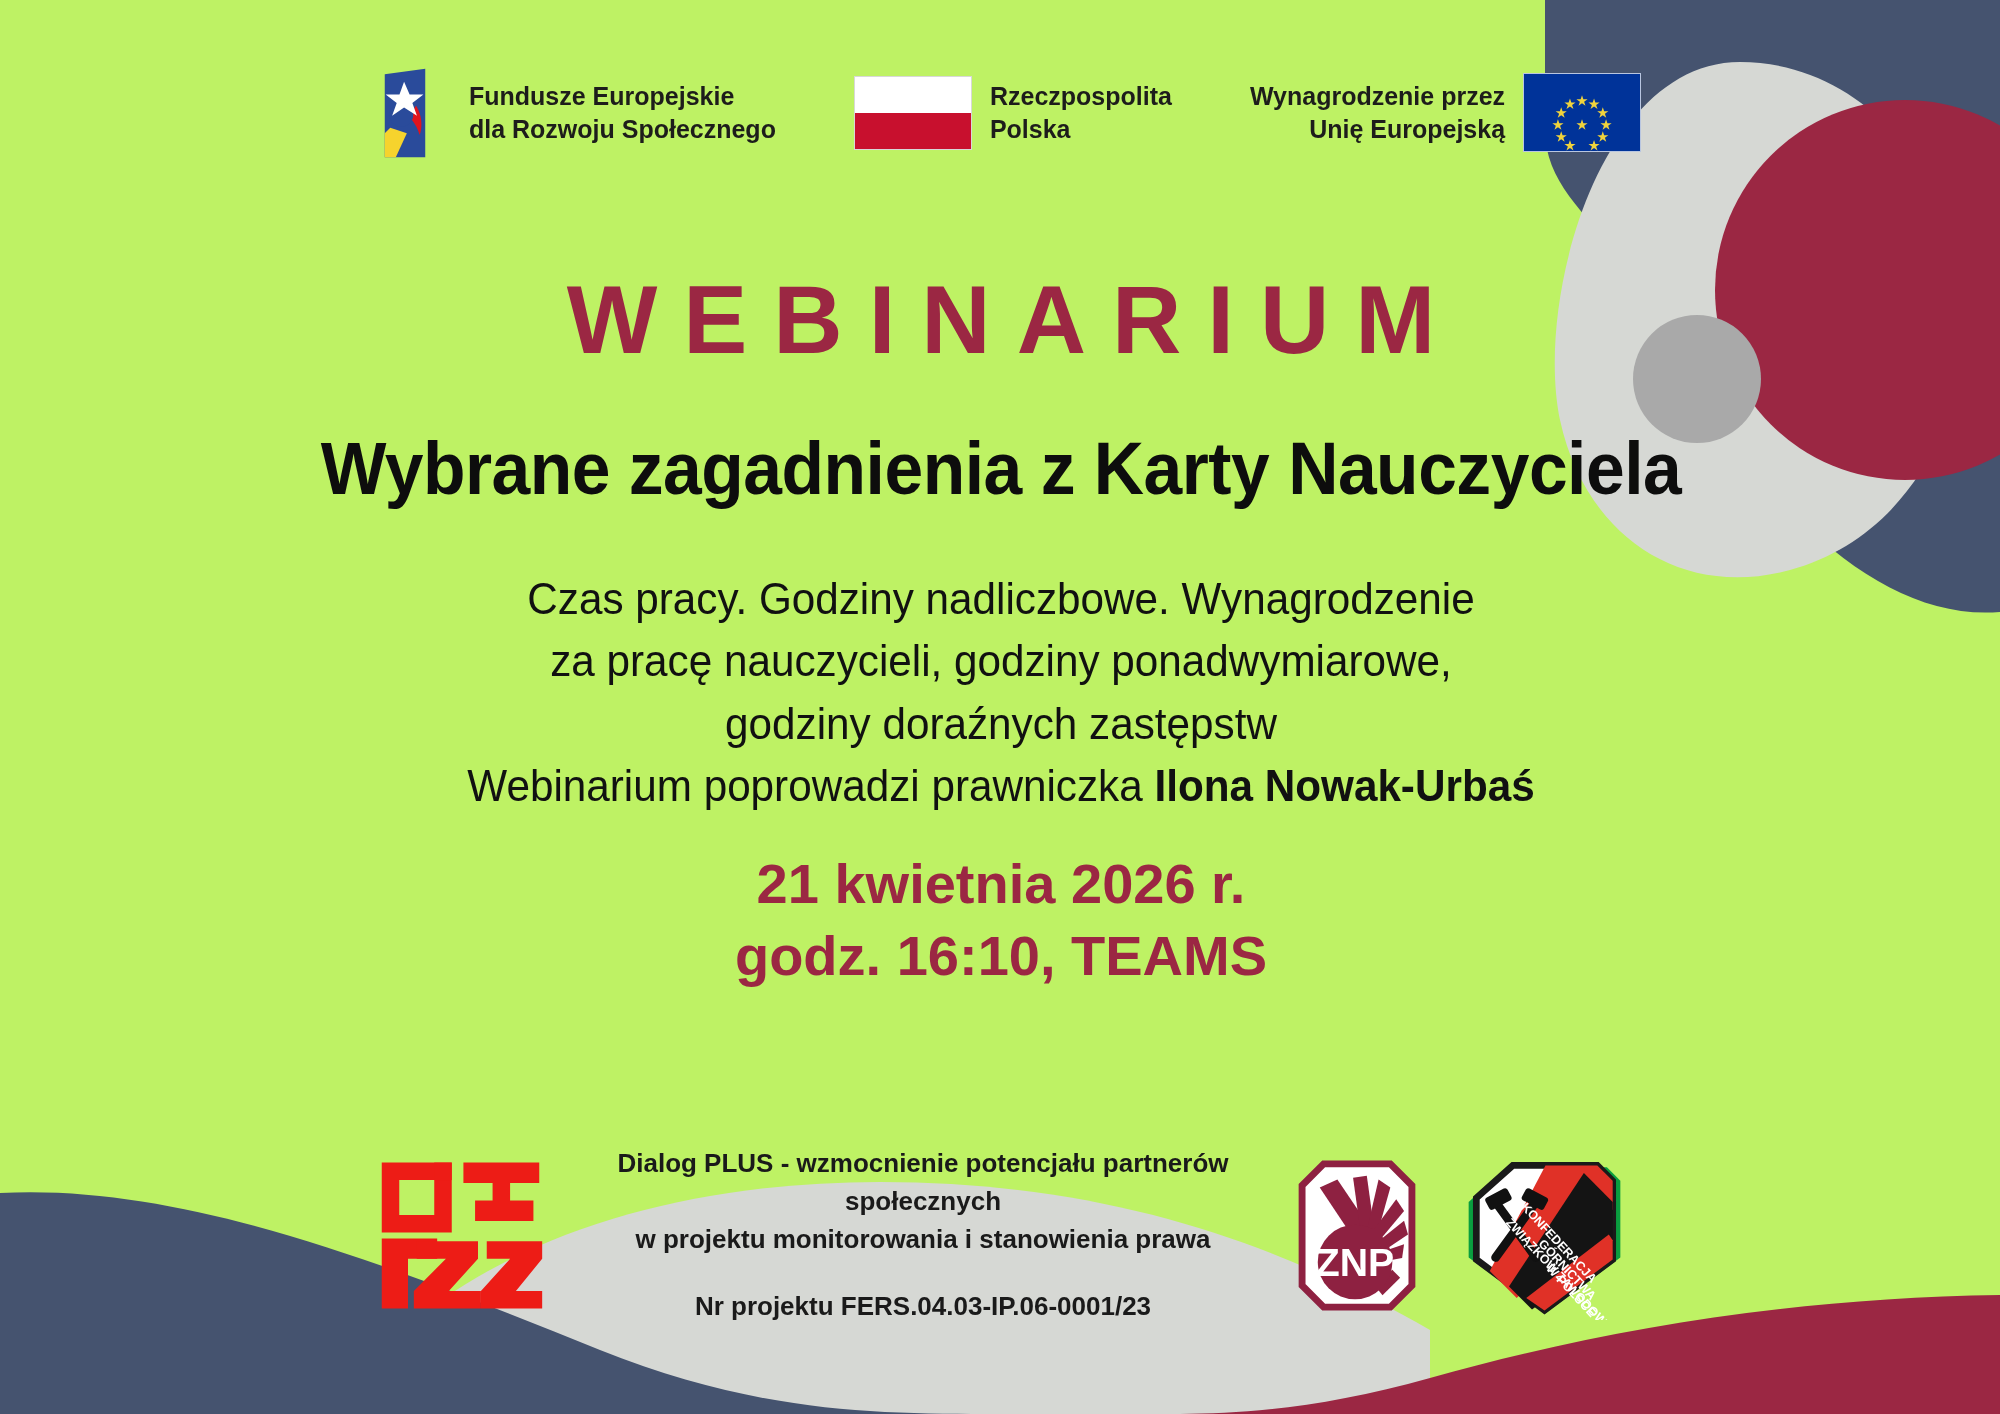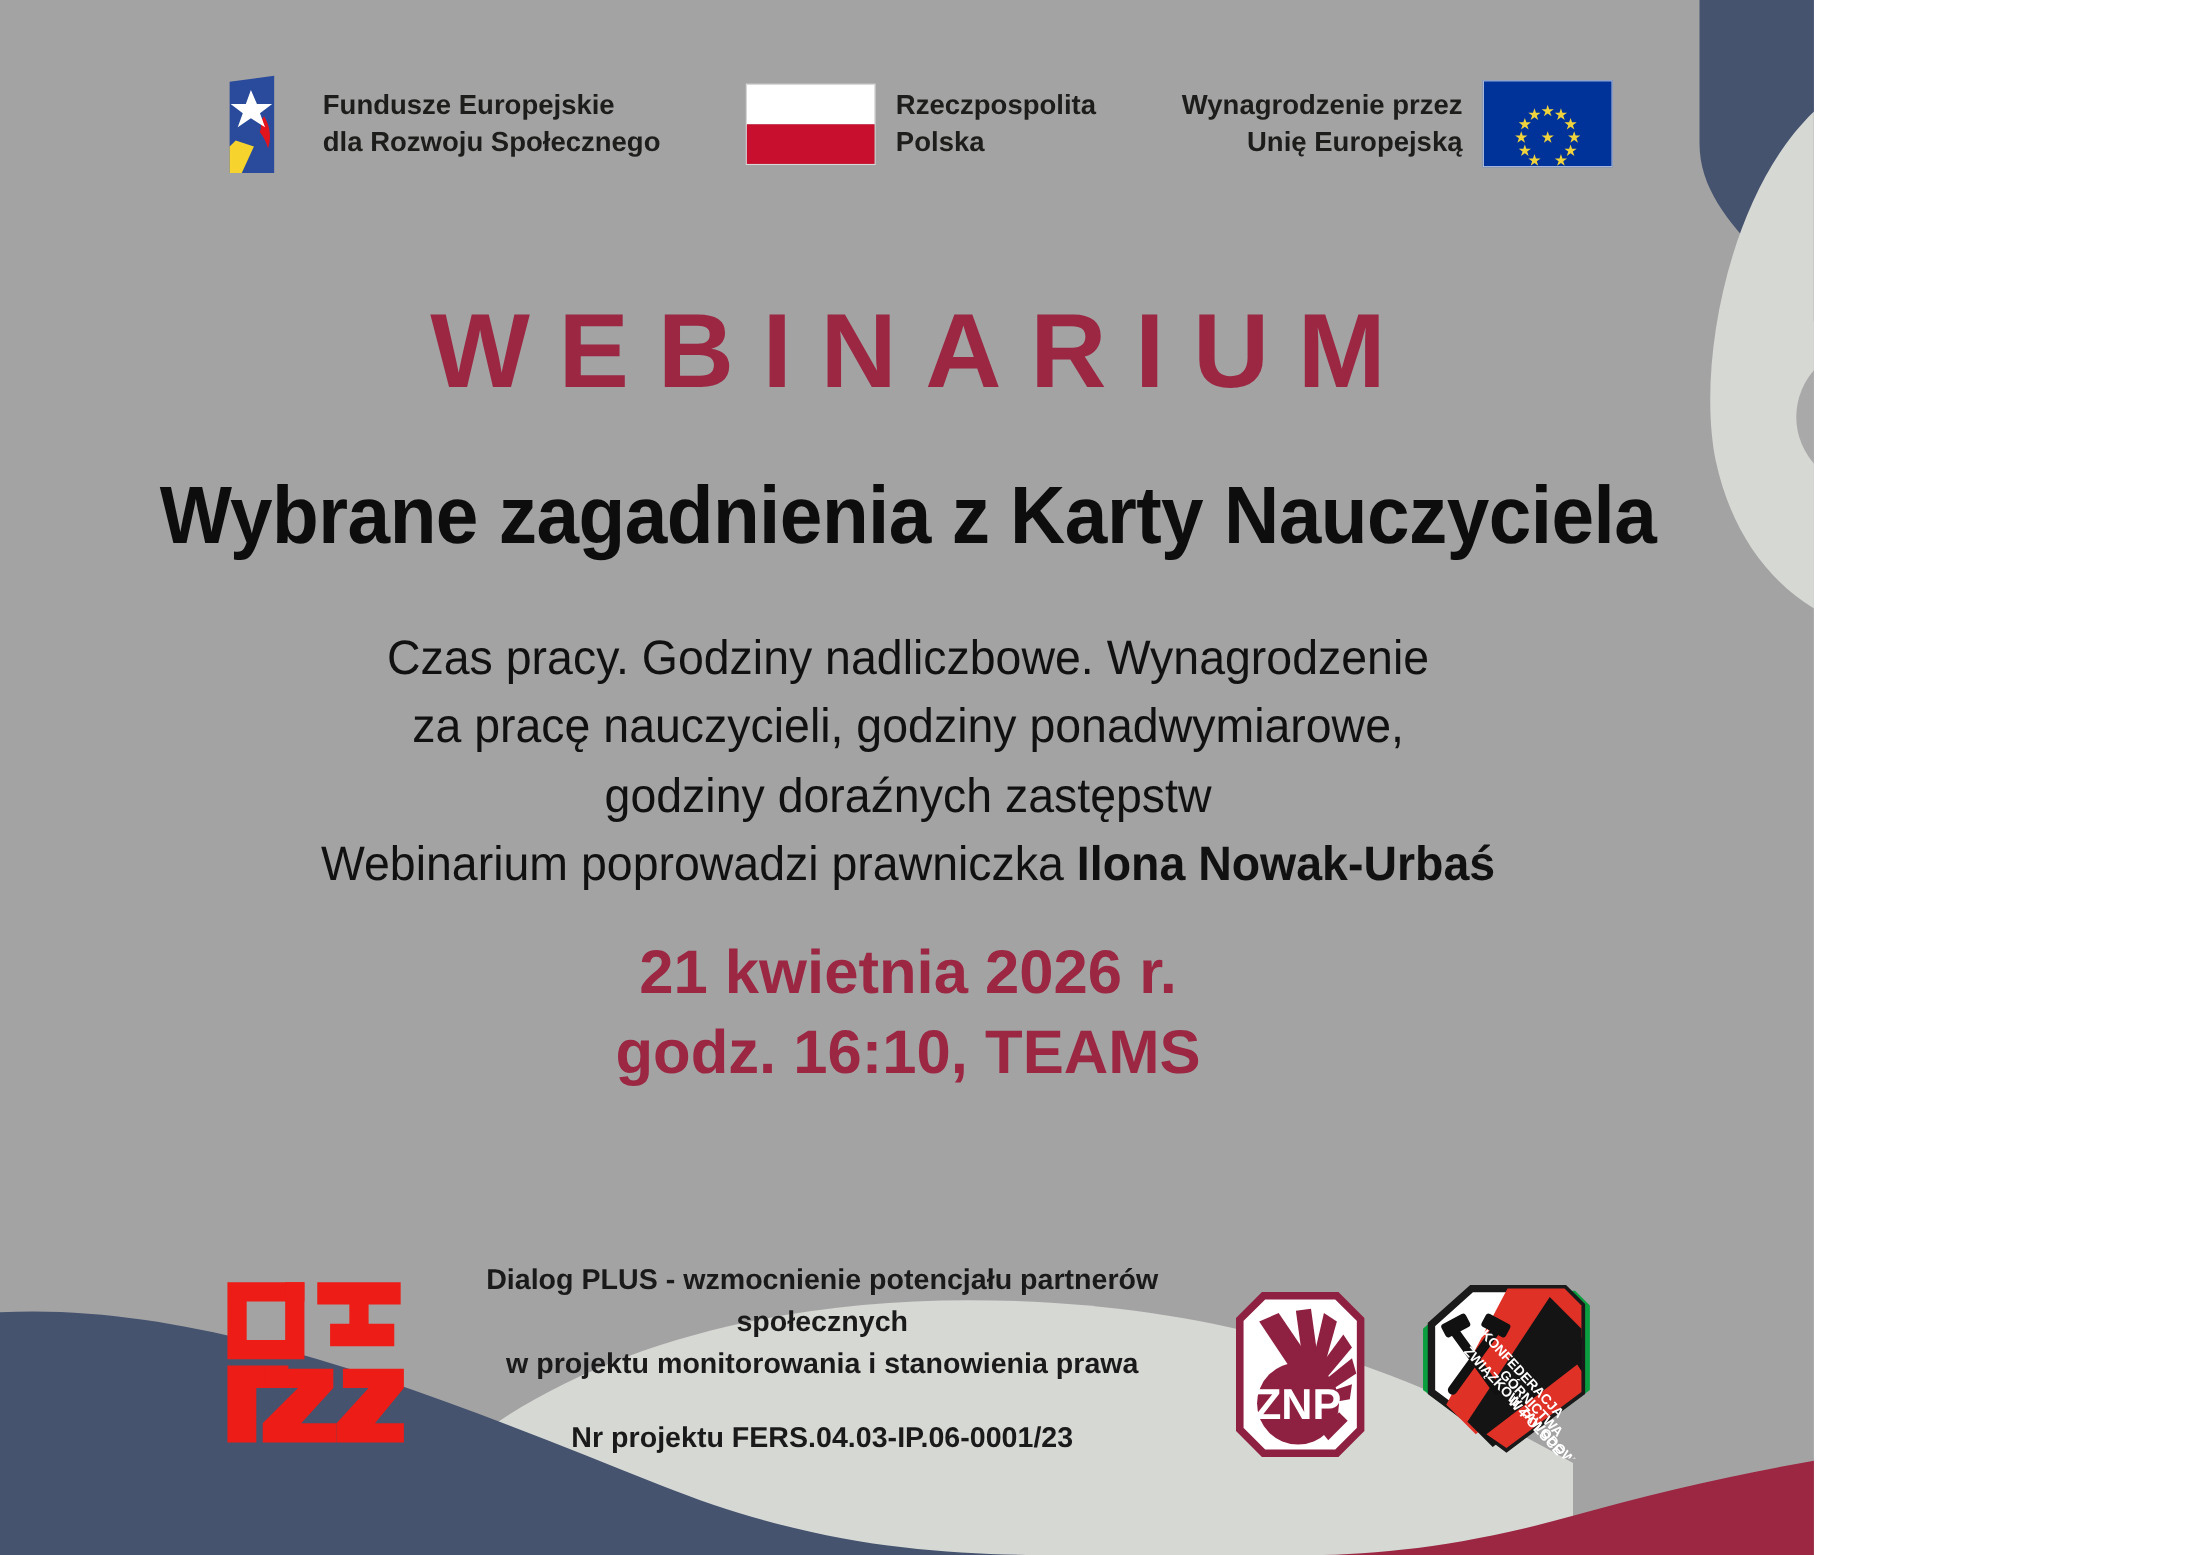--- a/index.html
+++ b/index.html
@@ -2,24 +2,24 @@
 <html><head>
 <meta charset="utf-8">
 <style>
   html, body {
     margin: 0;
     padding: 0;
     background: #ffffff;
   }
   #poster {
     position: relative;
-    width: 1649px;
+    width: 2000px;
     height: 1414px;
     overflow: hidden;
-    background: #a3a3a3;
+    background: #bef264;
     font-family: "Liberation Sans", sans-serif;
   }
 
   #deco-layer { position:absolute; inset:0; z-index:0; }
 
   
   .logo-strip {
     position: absolute;
     top: 55px;
     left: 0;
@@ -105,21 +105,21 @@
   .when .ln { display: block; }
 
   
   .footer {
     position: absolute;
     left: 0;
     bottom: 88px;
     width: 100%;
     display: flex;
     justify-content: center;
-    align-items: flex-end;
+    align-items: center;
     gap: 40px;
     z-index: 7;
   }
   .opzz-logo { width: 175px; height: 175px; flex: none; }
   .footer-text {
     text-align: center;
     color: #1a1a1a;
     font-size: 26px;
     font-weight: 700;
     line-height: 1.45;

